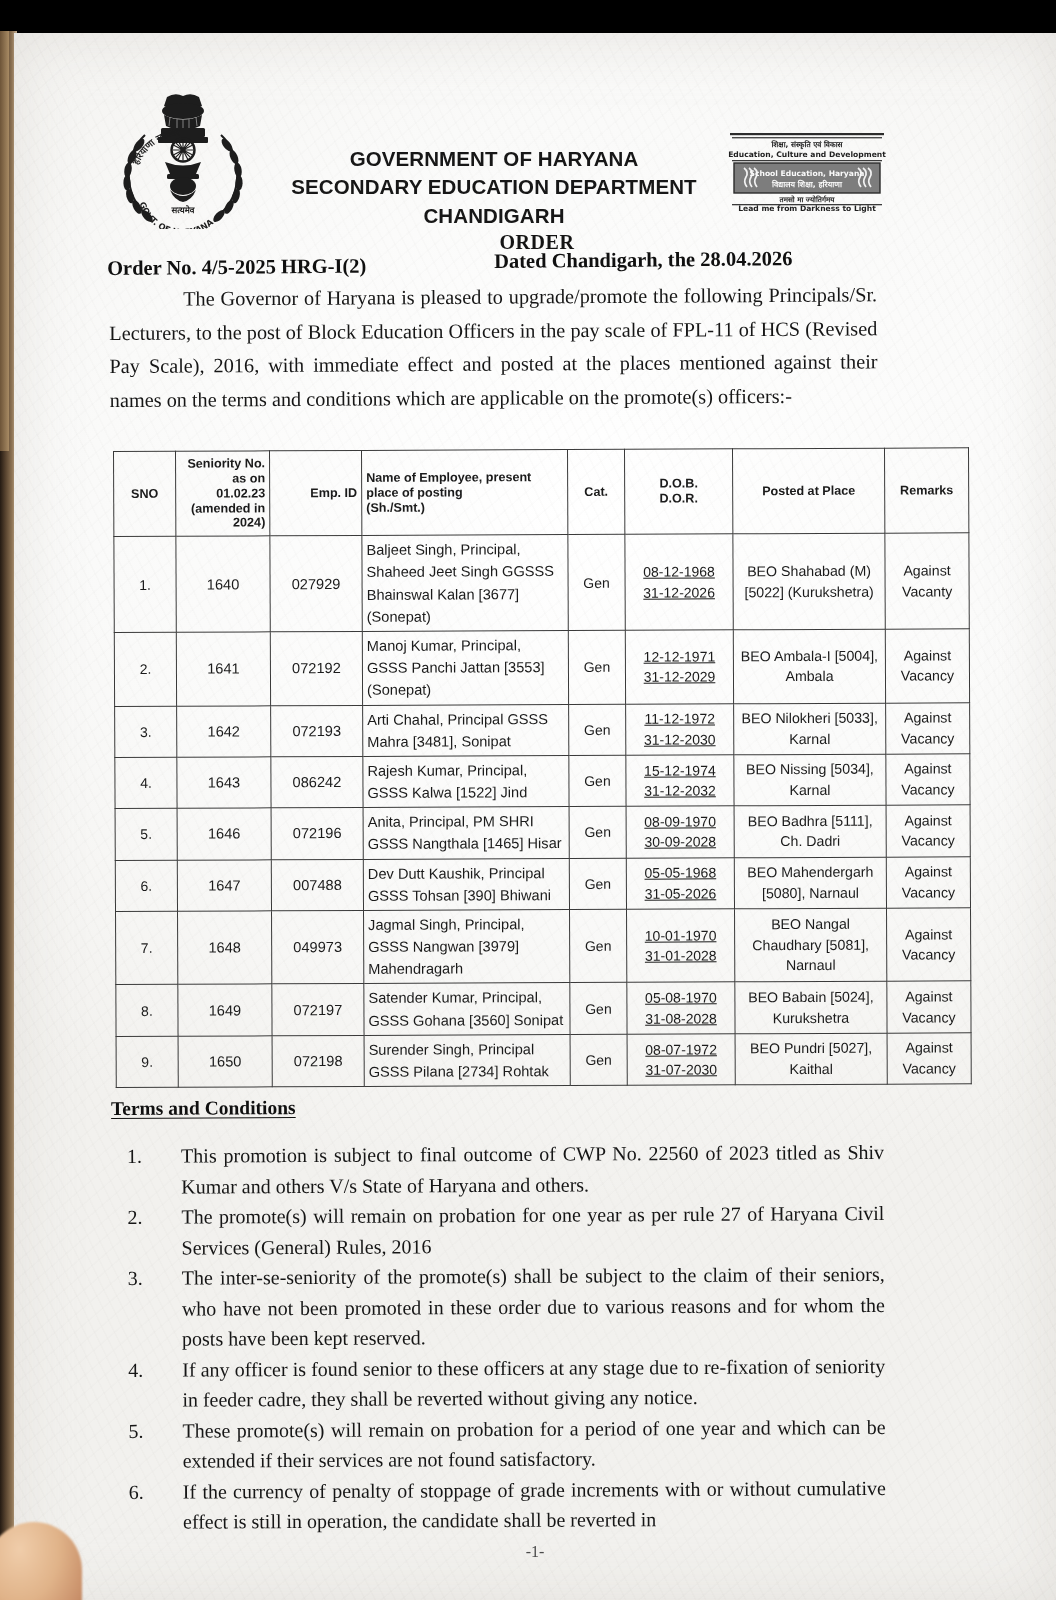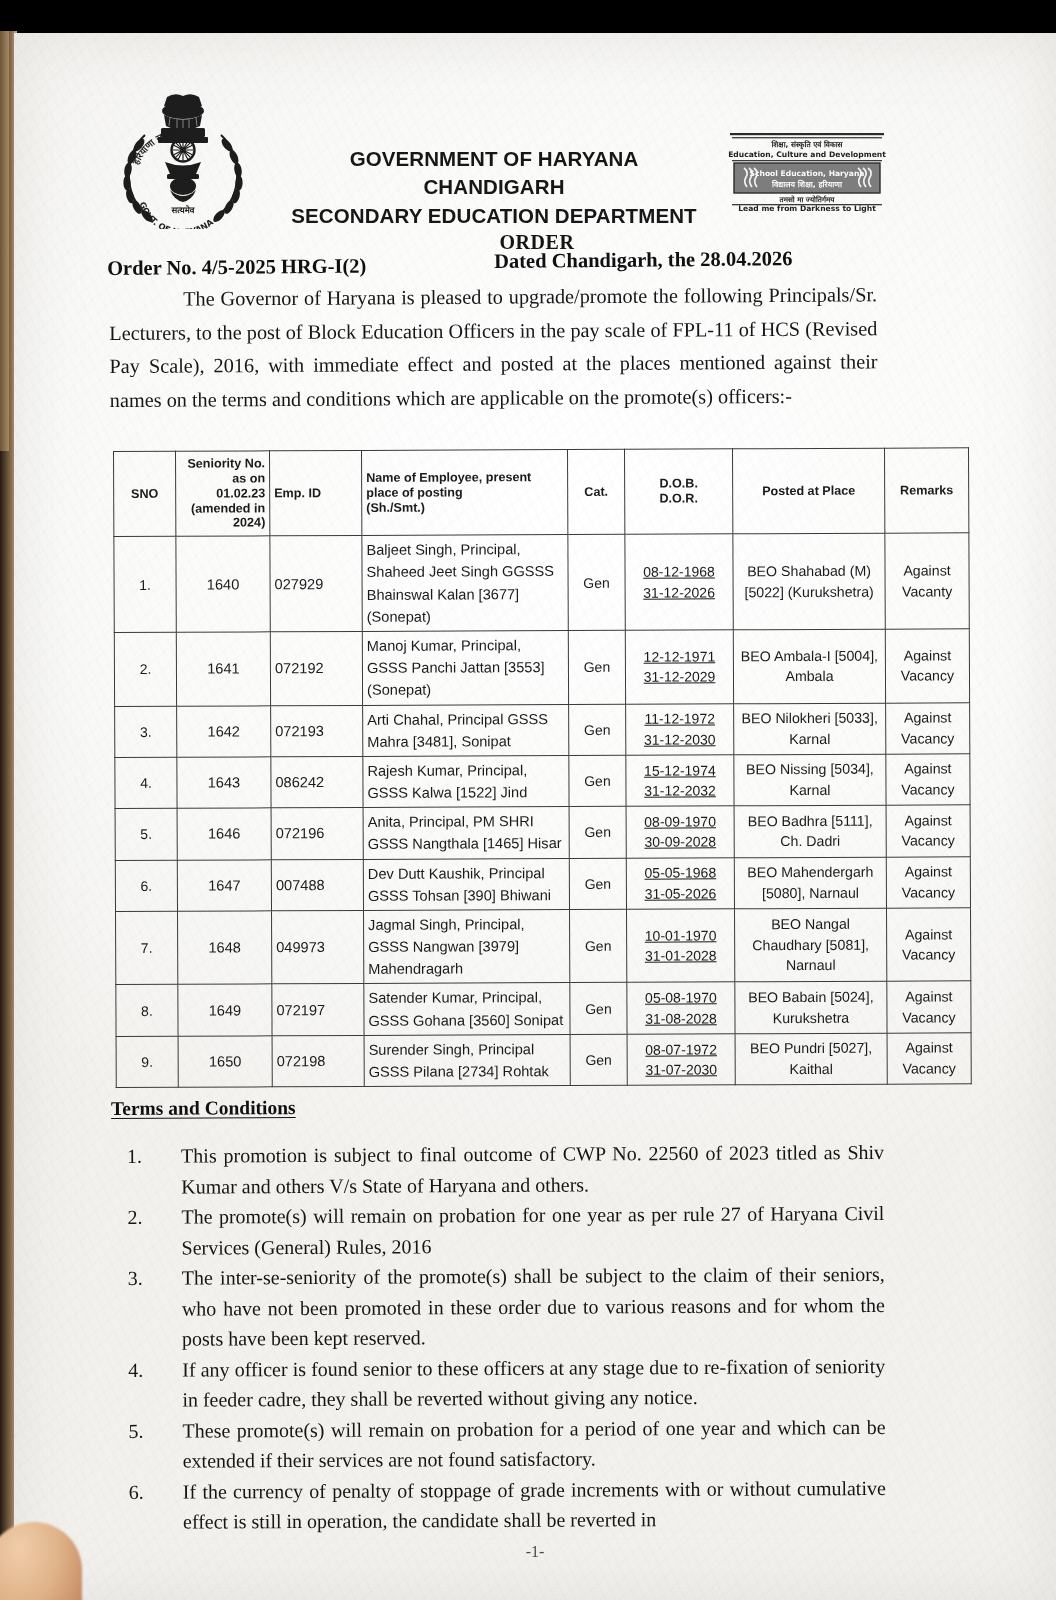--- a/index.html
+++ b/index.html
@@ -185,30 +185,30 @@
     vertical-align: middle;
   }
   table.order-table thead th {
     font-size: 12.6px;
     font-weight: bold;
     line-height: 1.18;
     padding: 5px 4px;
   }
   th.h-sno      { width: 53px;  text-align: center; font-size: 13.4px; }
   th.h-sen      { width: 85px;  text-align: right; font-size: 10px; }
-  th.h-emp      { width: 83px;  text-align: left; font-size: 13.4px; }
+  th.h-emp      { width: 83px;  text-align: right; font-size: 13.4px; }
   th.h-name     { width: 197px; text-align: left; }
   th.h-cat      { width: 48px;  text-align: center; font-size: 13.4px; }
   th.h-dob      { width: 99px;  text-align: center; }
   th.h-posted   { width: 143px; text-align: center; }
   th.h-remarks  { width: 75px;  text-align: center; }
 
   td.c-sno     { text-align: center; font-size: 14px; }
   td.c-sen     { text-align: center; font-size: 14.6px; }
-  td.c-emp     { font-size: 14.6px; margin-left: 20px; }
+  td.c-emp     { text-align: center; font-size: 14.6px; margin-left: 20px; }
   td.c-name    { text-align: left;   font-size: 14.6px; line-height: 1.52; padding-left: 6px; }
   td.c-cat     { text-align: center; font-size: 14px; vertical-align: top; padding-top: 5px; }
   td.c-dob     { text-align: center; font-size: 14px; vertical-align: top; padding-top: 5px; line-height: 1.45; text-decoration: underline; }
   td.c-posted  { text-align: center; font-size: 14.2px; line-height: 1.45; }
   td.c-remarks { text-align: center; font-size: 14.2px; line-height: 1.45; }
 
   
   #terms-head {
     position: absolute;
     left: 97px; top: 1065px;
@@ -347,22 +347,22 @@
                 <ellipse cx="66" cy="95" rx="13" ry="9"></ellipse>
                 <path d="M53,99 q13,12 26,0 q-4,10 -13,12 q-9,-2 -13,-12 z" fill="#1d1d1d"></path>
                 <text x="66" y="122" text-anchor="middle" font-family="DejaVu Sans" font-size="8.5" font-weight="bold">सत्यमेव</text>
               </g>
             </g>
           </svg>
         </div>
 
         <div id="title-block">
           <div class="tline">GOVERNMENT OF HARYANA</div>
+          <div class="tline">SECONDARY EDUCATION DEPARTMENT</div>
           <div class="tline">CHANDIGARH</div>
-          <div class="tline">SECONDARY EDUCATION DEPARTMENT</div>
         </div>
 
         <div id="seal">
           <svg class="seal-svg" width="158" height="81" viewBox="0 0 158 81">
             <rect x="2" y="1" width="154" height="2.2" fill="#2c2c2c"></rect>
             <rect x="4" y="5" width="150" height="1.4" fill="#4a4a4a"></rect>
             <text x="79" y="15" text-anchor="middle" font-family="DejaVu Sans" font-size="7.4" font-weight="bold" fill="#1f1f1f">शिक्षा, संस्कृति एवं विकास</text>
             <text x="79" y="25" text-anchor="middle" font-family="DejaVu Sans" font-size="7.6" font-weight="bold" fill="#1f1f1f">Education, Culture and Development</text>
             <rect x="4" y="28" width="150" height="1.3" fill="#3a3a3a"></rect>
             <rect x="6" y="31" width="146" height="30" fill="#7d7d7d"></rect>

